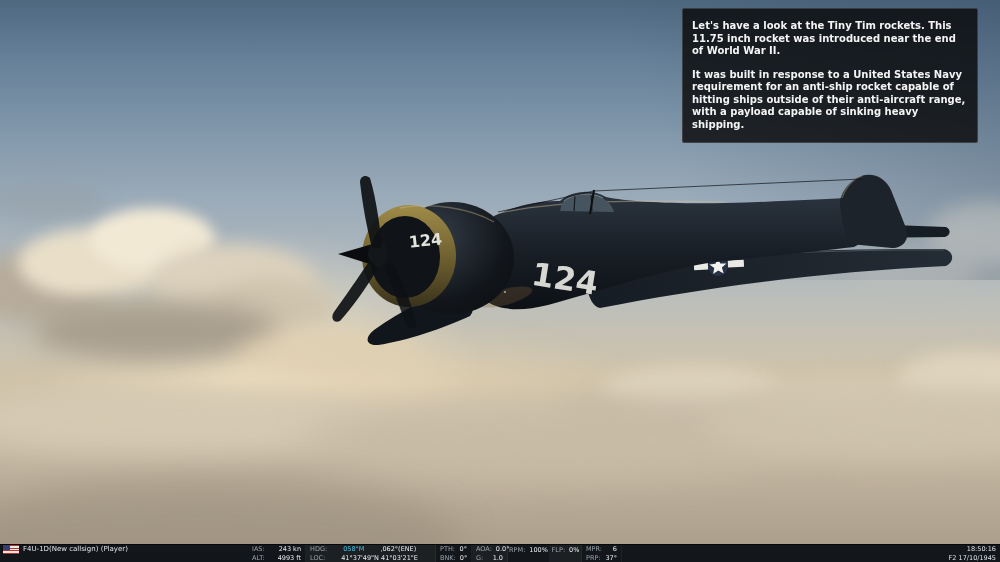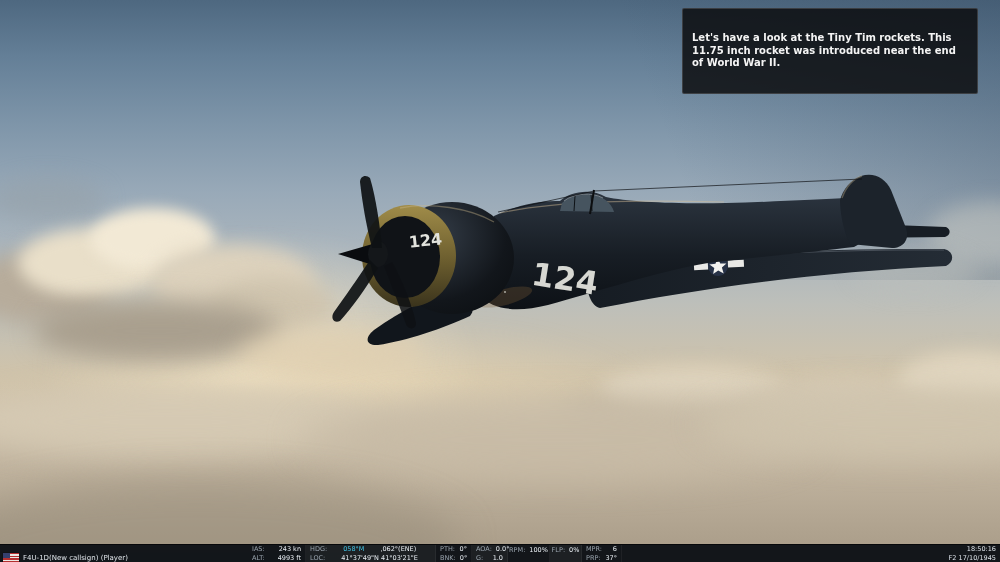--- a/index.html
+++ b/index.html
@@ -42,30 +42,30 @@
   .f1{left:-40px;top:386px;width:410px;height:72px;background:rgba(214,202,180,0.85);filter:blur(14px);}
   .f2{left:300px;top:400px;width:510px;height:80px;background:rgba(200,188,166,0.8);filter:blur(16px);}
   .f3{left:700px;top:388px;width:400px;height:72px;background:rgba(208,196,174,0.8);filter:blur(14px);}
   .f4{left:-60px;top:478px;width:520px;height:130px;background:rgba(150,139,122,0.5);filter:blur(18px);}
 
   .plane-svg{position:absolute;inset:0;z-index:10;}
 
   
   .briefing{position:absolute;top:8px;right:22px;width:276px;z-index:40;
     background:rgba(8,8,10,0.82);border:1px solid rgba(130,130,130,0.35);
-    border-radius:2px;padding:23px 9px;color:#f4f4f4;
+    border-radius:2px;padding:11px 9px;color:#f4f4f4;
     font-size:10px;line-height:12.5px;font-weight:bold;}
   .briefing p{margin:0;}
   .briefing p + p{margin-top:11px;}
 
   
   .statusbar{position:absolute;left:0;right:0;bottom:0;height:17px;z-index:50;
     background:rgba(10,14,19,0.94);border-top:1px solid rgba(0,0,0,0.6);
     font-size:6.5px;line-height:8px;color:#cdd4db;}
-  .sb-left{position:absolute;left:3px;top:0;height:17px;display:flex;align-items:flex-end;gap:4px;}
+  .sb-left{position:absolute;left:3px;top:0;height:17px;display:flex;align-items:flex-start;gap:4px;}
   .flag{width:16px;height:9px;position:relative;display:inline-block;
     background:repeating-linear-gradient(180deg,#b53030 0 1.3px,#ece9e4 1.3px 2.6px);
     box-shadow:0 0 1px rgba(0,0,0,0.8);}
   .flag::after{content:"";position:absolute;left:0;top:0;width:7px;height:5px;background:#35406e;}
   .player{font-size:7px;color:#e2e7ec;white-space:nowrap;}
   .sb-groups{position:absolute;left:248px;top:0;height:17px;display:flex;}
   .seg{padding:1px 4px;display:flex;flex-direction:column;justify-content:center;gap:1px;
     border-right:1px solid rgba(255,255,255,0.05);box-sizing:border-box;}
   .seg-alt{background:rgba(255,255,255,0.045);}
   .seg .row{display:flex;justify-content:space-between;gap:4px;white-space:nowrap;}
@@ -191,20 +191,21 @@
     <g>
       <path d="M 590,214 L 594,190" stroke="#0c0e10" stroke-width="2"></path>
       <path d="M 594,191 L 862,179" stroke="rgba(12,14,16,0.85)" stroke-width="0.8"></path>
       <path d="M 594,191 L 498,212" stroke="rgba(12,14,16,0.85)" stroke-width="0.8"></path>
     </g>
   </svg>
 </div>
 
 <div class="briefing">
   <p>Let's have a look at the Tiny Tim rockets. This 11.75 inch rocket was introduced near the end of World War II.</p>
+  <p>It was built in response to a United States Navy requirement for an anti-ship rocket capable of hitting ships outside of their anti-aircraft range, with a payload capable of sinking heavy shipping.</p>
 </div>
 
 <div class="statusbar">
   <div class="sb-left">
     <span class="flag"></span>
     <span class="player">F4U-1D(New callsign) (Player)</span>
   </div>
 
   <div class="sb-groups">
     <div class="seg w-ias">

